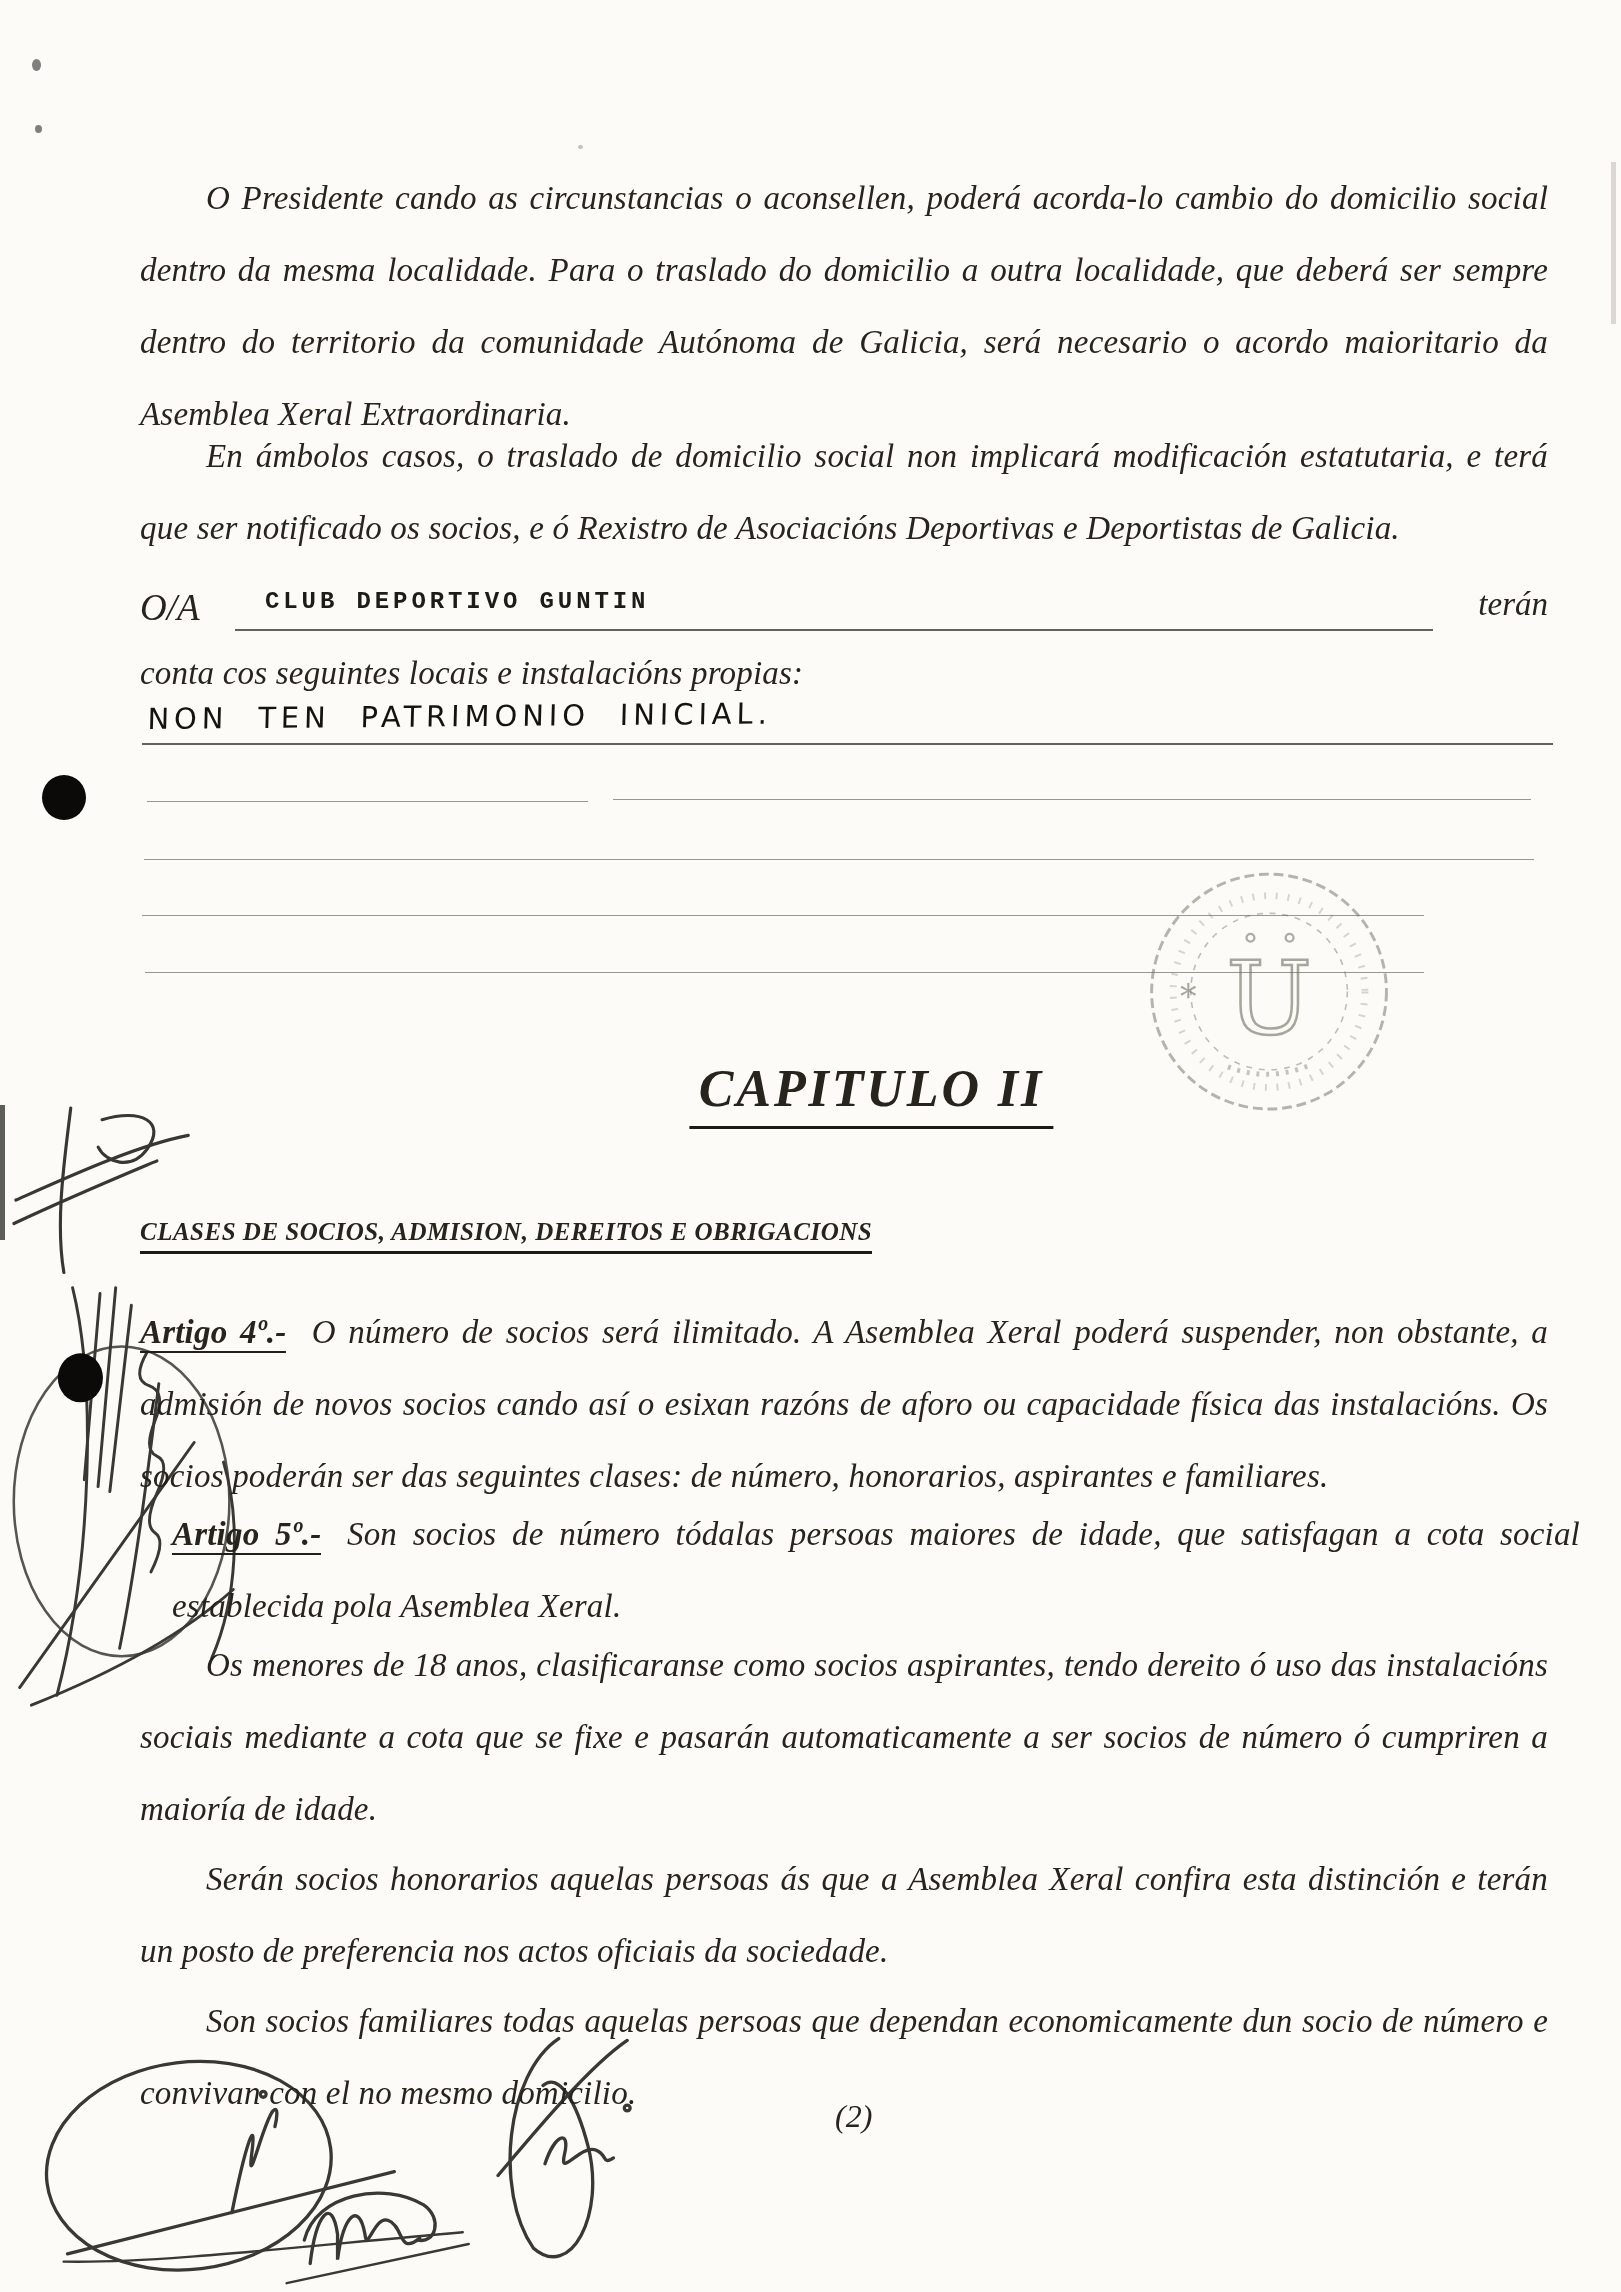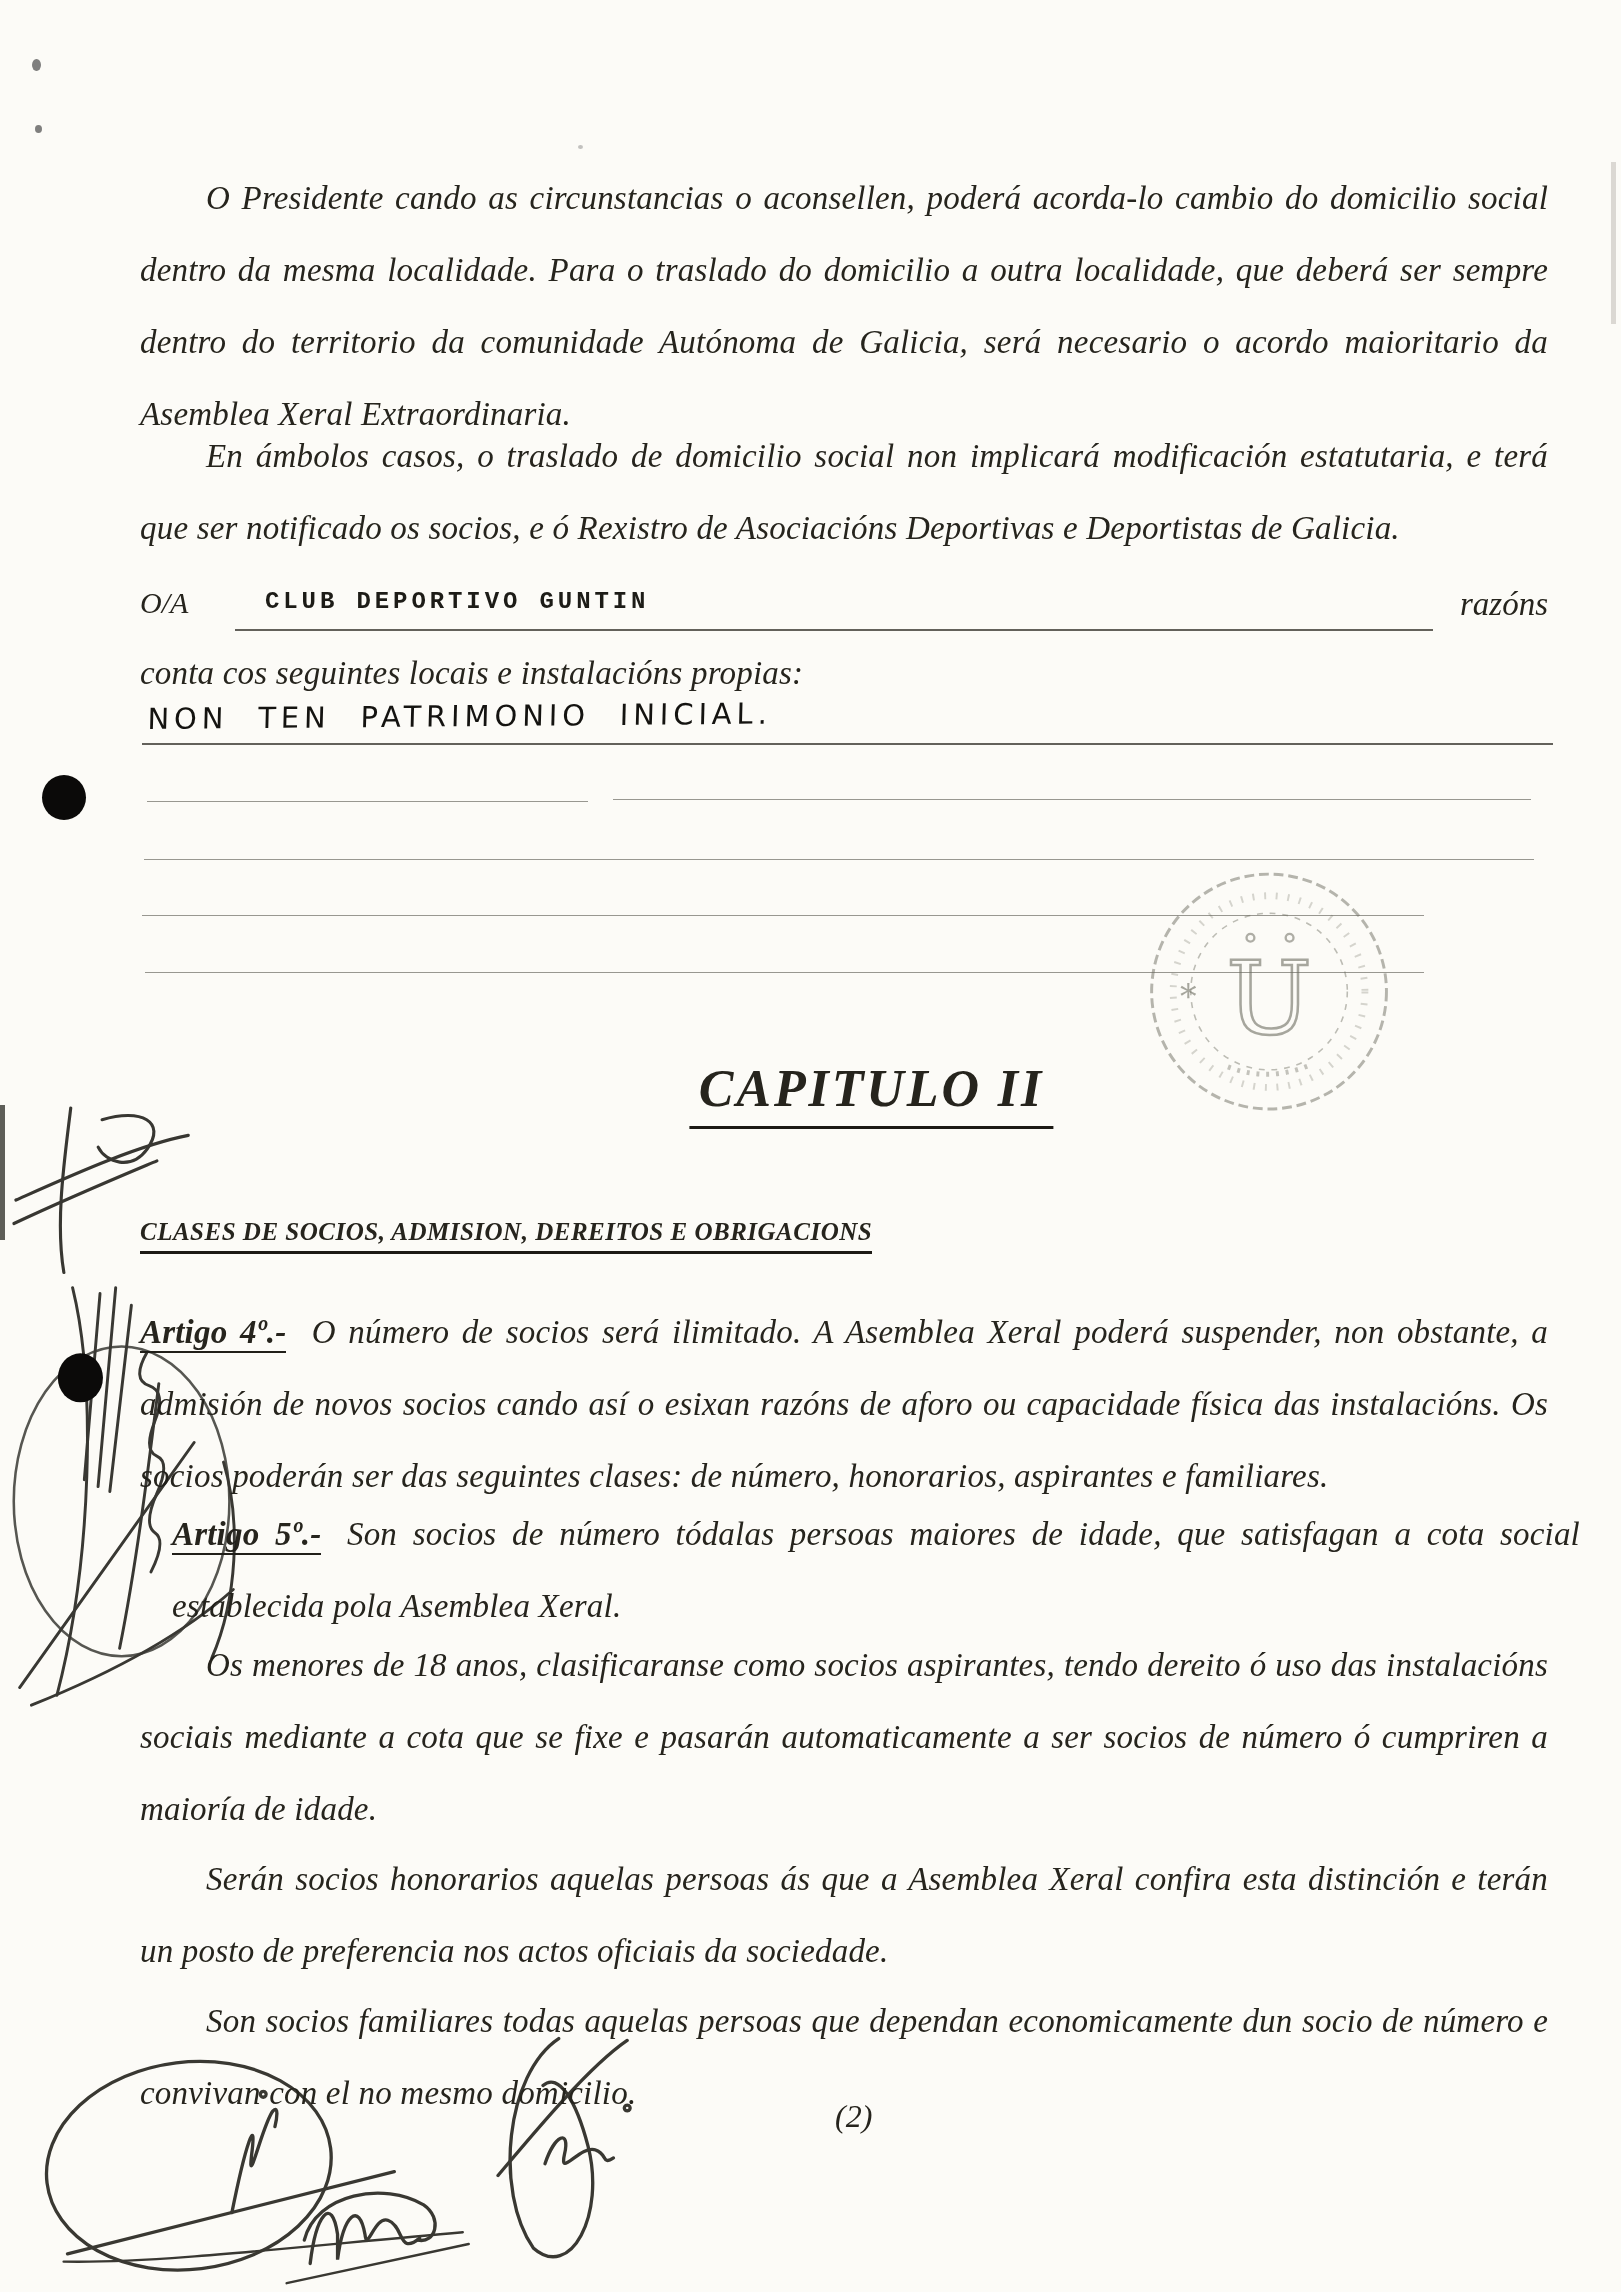--- a/index.html
+++ b/index.html
@@ -97,23 +97,23 @@
 
   <div class="abs" style="left:1611px;top:162px;width:4.9px;height:162px;background:#c4c2bb;opacity:.6;"></div>
 
   <div class="abs" style="left:0;top:1105px;width:4.9px;height:135px;background:#2a2923;opacity:.75;"></div>
 
   <div class="abs body-text indent" style="left:140px;top:162px;">O Presidente cando as circunstancias o aconsellen, poderá acorda-lo cambio do domicilio social dentro da mesma localidade. Para o traslado do domicilio a outra localidade, que deberá ser sempre dentro do territorio da comunidade Autónoma de Galicia, será necesario o acordo maioritario da Asemblea Xeral Extraordinaria.</div>
 
   <div class="abs body-text indent" style="left:140px;top:420px;">En ámbolos casos, o traslado de domicilio social non implicará modificación estatutaria, e terá que ser notificado os socios, e ó Rexistro de Asociacións Deportivas e Deportistas de Galicia.</div>
 
   <div class="abs" style="left:140px;top:584px;width:1408px;height:59px;">
-    <span class="abs" style="left:0;top:2px;font-style:italic;font-size:30px;">O/A</span>
+    <span class="abs" style="left:0;top:2px;font-style:italic;font-size:37px;">O/A</span>
     <span class="abs typed" style="left:125px;top:3.9px;">CLUB DEPORTIVO GUNTIN</span>
-    <span class="abs" style="right:0;top:2px;font-style:italic;font-size:33px;">razóns</span>
+    <span class="abs" style="right:0;top:2px;font-style:italic;font-size:33px;">terán</span>
   </div>
   <div class="abs rule" style="left:235px;top:629px;width:1198px;"></div>
 
   <div class="abs body-text" style="left:140px;top:637px;">conta cos seguintes locais e instalacións propias:</div>
 
   <div class="abs handwrit" style="left:147px;top:702px;">NON TEN PATRIMONIO INICIAL.</div>
   <div class="abs rule" style="left:142px;top:743px;width:1411px;"></div>
 
   <div class="abs rule faint" style="left:147px;top:801px;width:441px;"></div>
   <div class="abs rule faint" style="left:613px;top:799px;width:918px;"></div>

